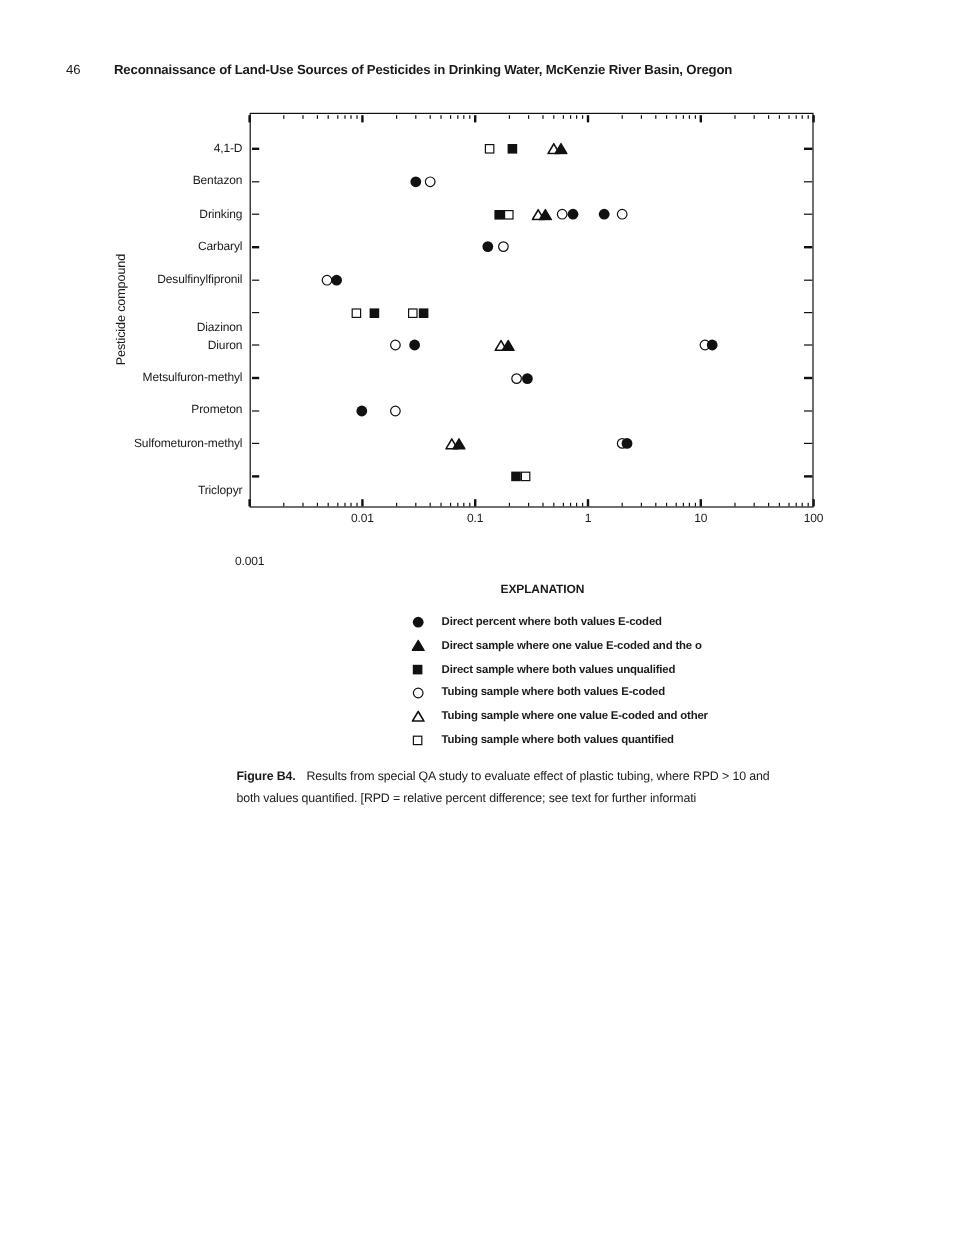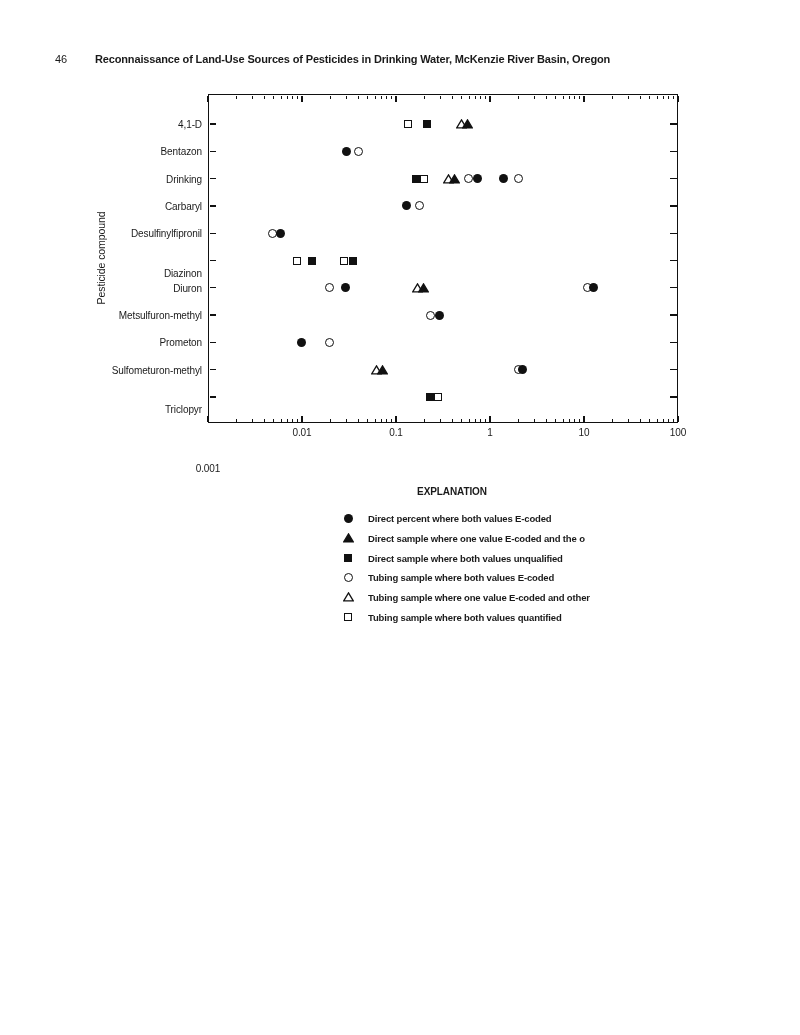--- a/index.html
+++ b/index.html
@@ -252,13 +252,16 @@
           <polygon points="5.5,0.9 10.3,8.9 0.7,8.9" fill="#fff" stroke="#111111" stroke-width="1.3"></polygon>
         </svg>
         <div class="abs legend-label" style="left: 368px; top: 597.2px;">Tubing sample where one value E-coded and other</div>
       </div>
       <div>
         <div class="abs mk-square mk-open" style="left: 344px; top: 613px;"></div>
         <div class="abs legend-label" style="left: 368px; top: 617px;">Tubing sample where both values quantified</div>
       </div>
     </div>
 
+  <div class="abs" id="caption">
+    <span class="cap-label">Figure B4.</span><span>Results from special QA study to evaluate effect of plastic tubing, where RPD &gt; 10 and both values quantified. [RPD = relative percent difference; see text for further informati</span>
+  </div>
 </div>
 
 </body></html>

